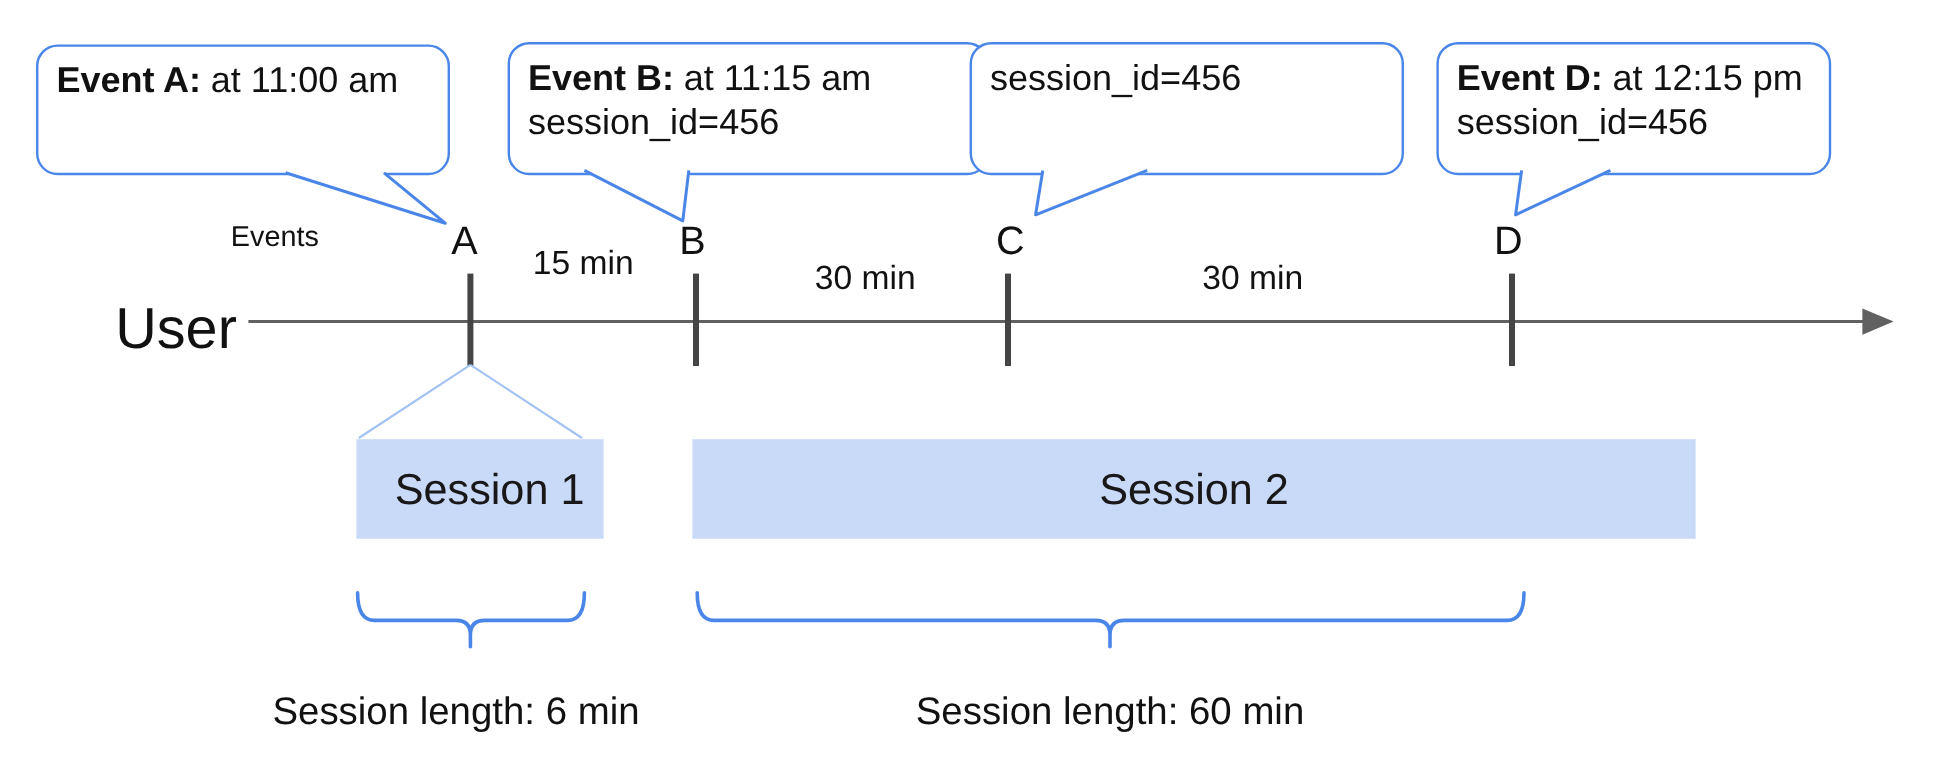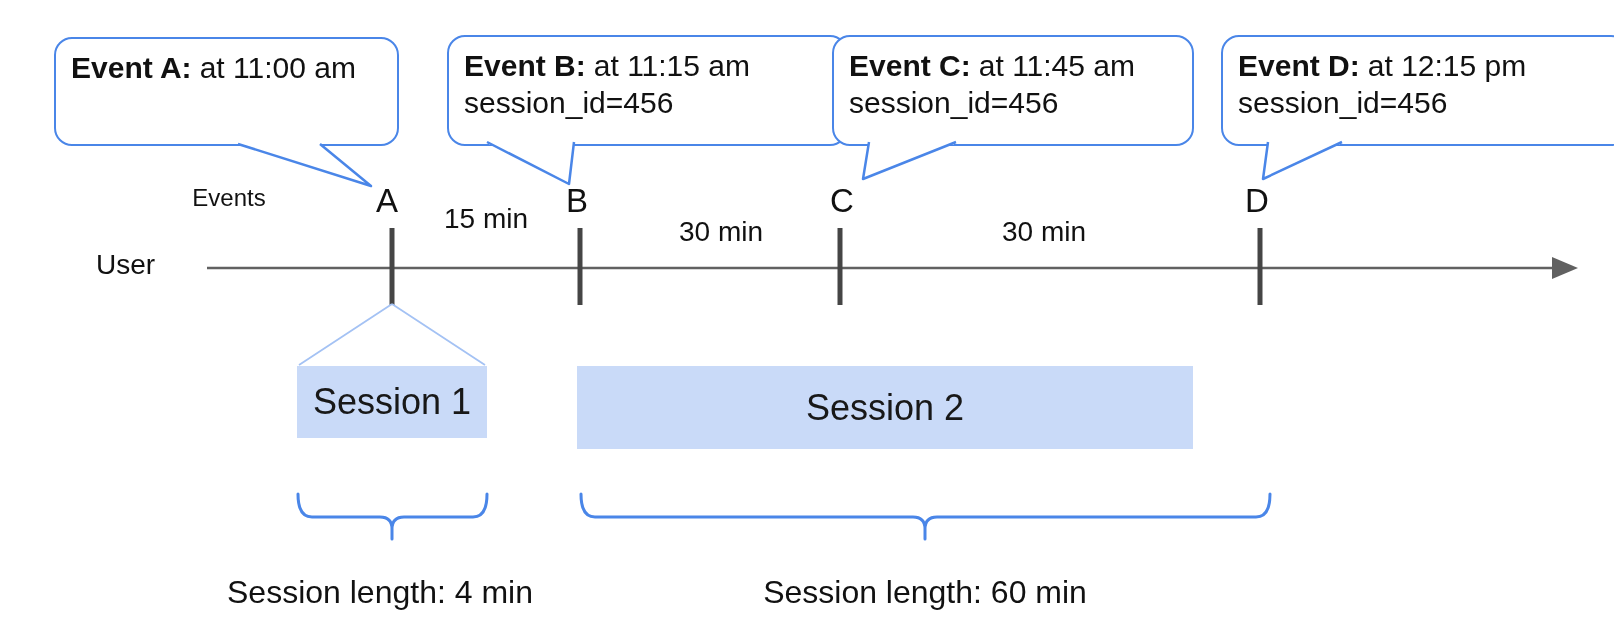--- a/index.html
+++ b/index.html
@@ -7,32 +7,31 @@
     position:relative; width:1614px; height:642px; background:#ffffff;
     font-family:"Liberation Sans", sans-serif; color:#111; overflow:hidden;
   }
   .layer { position:absolute; left:0; top:0; z-index:2; pointer-events:none; }
 
   .callout {
     position:absolute; z-index:1; box-sizing:border-box;
     background:#ffffff; border:2.5px solid #4a86e8; border-radius:18px;
     padding:10px 14px 0 15px; font-size:30px; line-height:37px; color:#111;
     white-space:nowrap;
-    margin-left:24px;
   }
   .callout .t { font-weight:bold; }
   .callout .time { margin-left:0.27em; }
 
   .label { position:absolute; z-index:3; white-space:nowrap; line-height:1; }
   .centered { transform:translateX(-50%); }
 
   .events-label { font-size:24px; }
   .marker { font-size:33px; }
   .interval { font-size:28px; }
-  .user-label { font-size:28px; }
+  .user-label { font-size:48px; }
 
   .session-bar {
     position:absolute; z-index:1; background:#c9daf8;
     display:flex; align-items:center; justify-content:center;
     font-size:36px; color:#181818;
   }
   .session-length { font-size:32px; }
 </style>
 </head>
 <body>
@@ -42,33 +41,32 @@
   <div class="callout" style="left:30px; top:37px; width:345px; height:109px;">
     <div><span class="t">Event A:</span><span class="time">at 11:00 am</span></div>
   </div>
 
   <div class="callout" style="left:423px; top:35px; width:401px; height:111px;">
     <div><span class="t">Event B:</span><span class="time">at 11:15 am</span></div>
     <div>session_id=456</div>
   </div>
 
   <div class="callout" style="left:808px; top:35px; width:362px; height:111px;">
-    <div><span class="t">Event C:</span><span class="time">at 11:45 am</span></div>
     <div>session_id=456</div>
   </div>
 
-  <div class="callout" style="left:1197px; top:35px; width:408px; height:111px;">
+  <div class="callout" style="left:1197px; top:35px; width:329px; height:111px;">
     <div><span class="t">Event D:</span><span class="time">at 12:15 pm</span></div>
     <div>session_id=456</div>
   </div>
 
-  <div class="session-bar" style="left:297px; top:366px; width:190px; height:72px;">
+  <div class="session-bar" style="left:297px; top:366px; width:190px; height:83px;padding-left:16px;">
     <span>Session 1</span>
   </div>
-  <div class="session-bar" style="left:577px; top:366px; width:616px; height:83px;">
+  <div class="session-bar" style="left:577px; top:366px; width:836px; height:83px;">
     <span>Session 2</span>
   </div>
 
   <svg class="layer" width="1614" height="642" viewBox="0 0 1614 642">
 
     <rect x="240" y="142" width="78" height="4.5" fill="#ffffff"></rect>
     <rect x="489" y="140" width="83" height="4.5" fill="#ffffff"></rect>
     <rect x="871" y="140" width="83" height="4.5" fill="#ffffff"></rect>
     <rect x="1270" y="140" width="70" height="4.5" fill="#ffffff"></rect>
 
@@ -97,16 +95,16 @@
 
   <div class="label marker centered" style="left:387px; top:184px;">A</div>
   <div class="label marker centered" style="left:577px; top:184px;">B</div>
   <div class="label marker centered" style="left:842px; top:184px;">C</div>
   <div class="label marker centered" style="left:1257px; top:184px;">D</div>
 
   <div class="label interval centered" style="left:486px; top:205px;">15 min</div>
   <div class="label interval centered" style="left:721px; top:218px;">30 min</div>
   <div class="label interval centered" style="left:1044px; top:218px;">30 min</div>
 
-  <div class="label session-length centered" style="left:380px; top:576px;">Session length: 4 min</div>
+  <div class="label session-length centered" style="left:380px; top:576px;">Session length: 6 min</div>
   <div class="label session-length centered" style="left:925px; top:576px;text-align:right;">Session length: 60 min</div>
 
 </div>
 
 </body></html>

